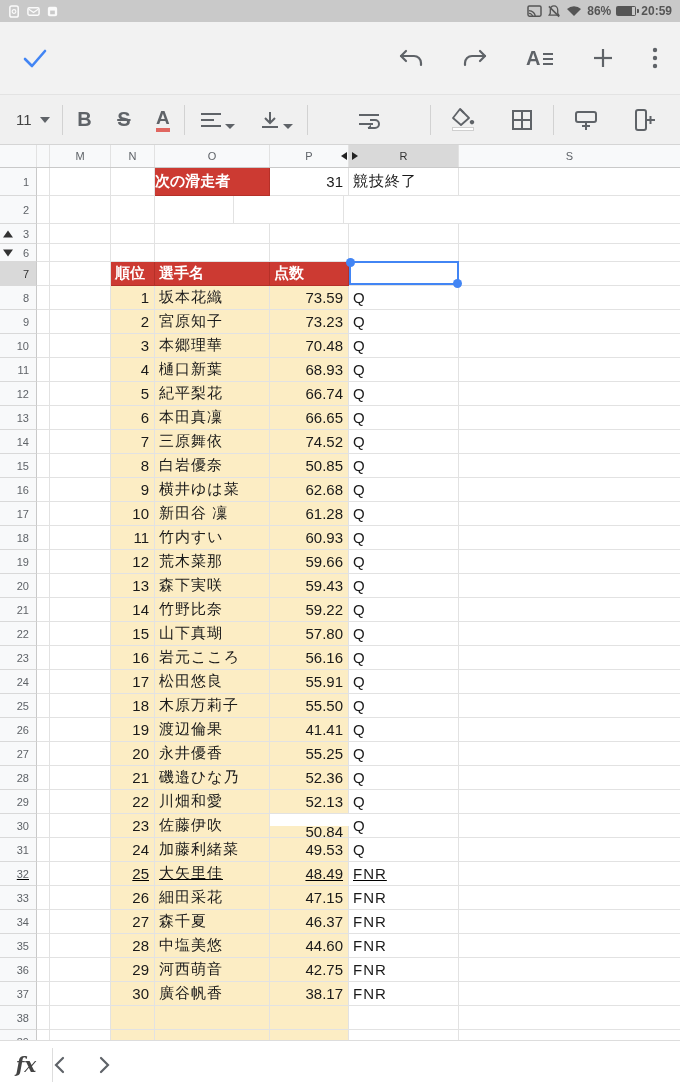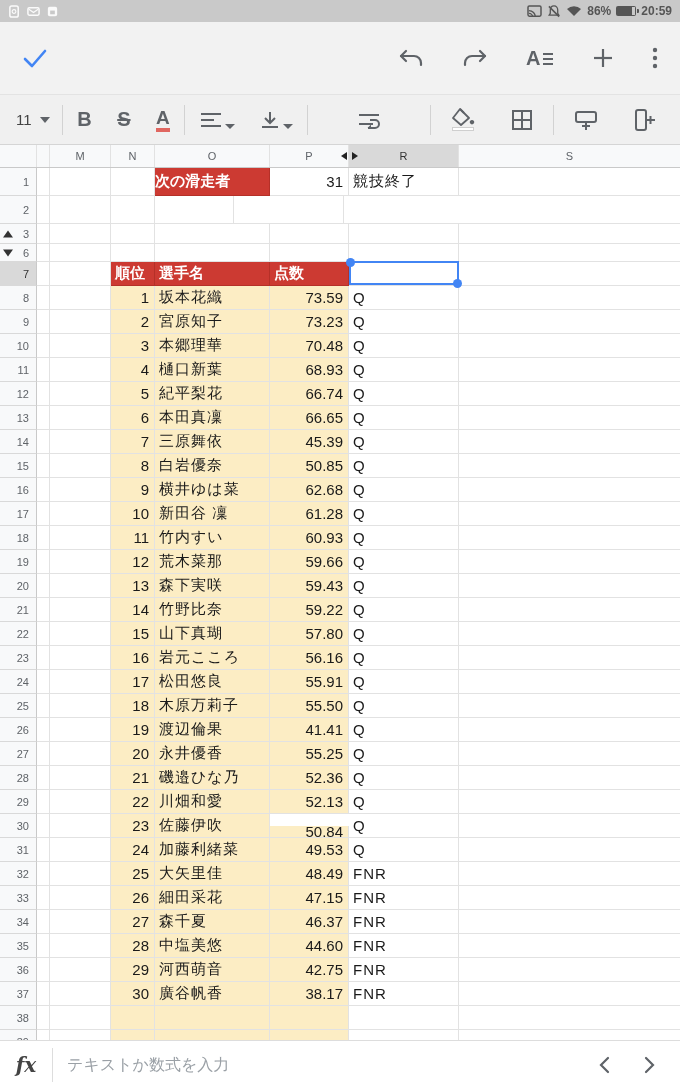--- a/index.html
+++ b/index.html
@@ -372,21 +372,21 @@
           <div class="c num yellow" style="width: 79px;">66.65</div>
           <div class="c txt" style="width: 110px;">Q</div>
           <div class="c last"></div>
         </div>
         <div class="row" style="height: 24px;">
           <div class="rh" style="width: 37px; height: 24px;">14</div>
           <div class="c " style="width: 13px;"></div>
           <div class="c " style="width: 61px;"></div>
           <div class="c num yellow" style="width: 44px;">7</div>
           <div class="c txt yellow" style="width: 115px;">三原舞依</div>
-          <div class="c num yellow" style="width: 79px;">45.39</div>
+          <div class="c num yellow" style="width: 79px;">74.52</div>
           <div class="c txt" style="width: 110px;">Q</div>
           <div class="c last"></div>
         </div>
         <div class="row" style="height: 24px;">
           <div class="rh" style="width: 37px; height: 24px;">15</div>
           <div class="c " style="width: 13px;"></div>
           <div class="c " style="width: 61px;"></div>
           <div class="c num yellow" style="width: 44px;">8</div>
           <div class="c txt yellow" style="width: 115px;">白岩優奈</div>
           <div class="c num yellow" style="width: 79px;">50.85</div>
@@ -546,21 +546,21 @@
         <div class="row" style="height: 24px;">
           <div class="rh" style="width: 37px; height: 24px;">31</div>
           <div class="c " style="width: 13px;"></div>
           <div class="c " style="width: 61px;"></div>
           <div class="c num yellow" style="width: 44px;">24</div>
           <div class="c txt yellow" style="width: 115px;">加藤利緒菜</div>
           <div class="c num yellow" style="width: 79px;">49.53</div>
           <div class="c txt" style="width: 110px;">Q</div>
           <div class="c last"></div>
         </div>
-        <div class="row" style="height: 24px;">
+        <div class="row" style="height: 24px; text-decoration: underline;">
           <div class="rh" style="width: 37px; height: 24px;">32</div>
           <div class="c " style="width: 13px;"></div>
           <div class="c " style="width: 61px;"></div>
           <div class="c num yellow" style="width: 44px;">25</div>
           <div class="c txt yellow" style="width: 115px;">大矢里佳</div>
           <div class="c num yellow" style="width: 79px;">48.49</div>
           <div class="c txt" style="width: 110px;">FNR</div>
           <div class="c last"></div>
         </div>
         <div class="row" style="height: 24px;">
@@ -636,21 +636,20 @@
       </div>
     <div class="selection">
       <span class="h1"></span>
       <span class="h2"></span>
     </div>
   </div>
 
   <div class="formula-bar">
     <span class="fx">fx</span>
     <span class="fb-div"></span>
-    <input class="fb-input" type="text" placeholder="テキストか数式を入力" style="">
     <div class="fb-nav">
       <button class="icon-btn">
         <svg width="12" height="18" viewBox="0 0 12 18">
             <path d="M10 2 L3 9 L10 16" fill="none" stroke="#5f6368" stroke-width="2.2" stroke-linecap="round"></path>
           </svg>
       </button>
       <button class="icon-btn">
         <svg width="12" height="18" viewBox="0 0 12 18">
             <path d="M2 2 L9 9 L2 16" fill="none" stroke="#5f6368" stroke-width="2.2" stroke-linecap="round"></path>
           </svg>

